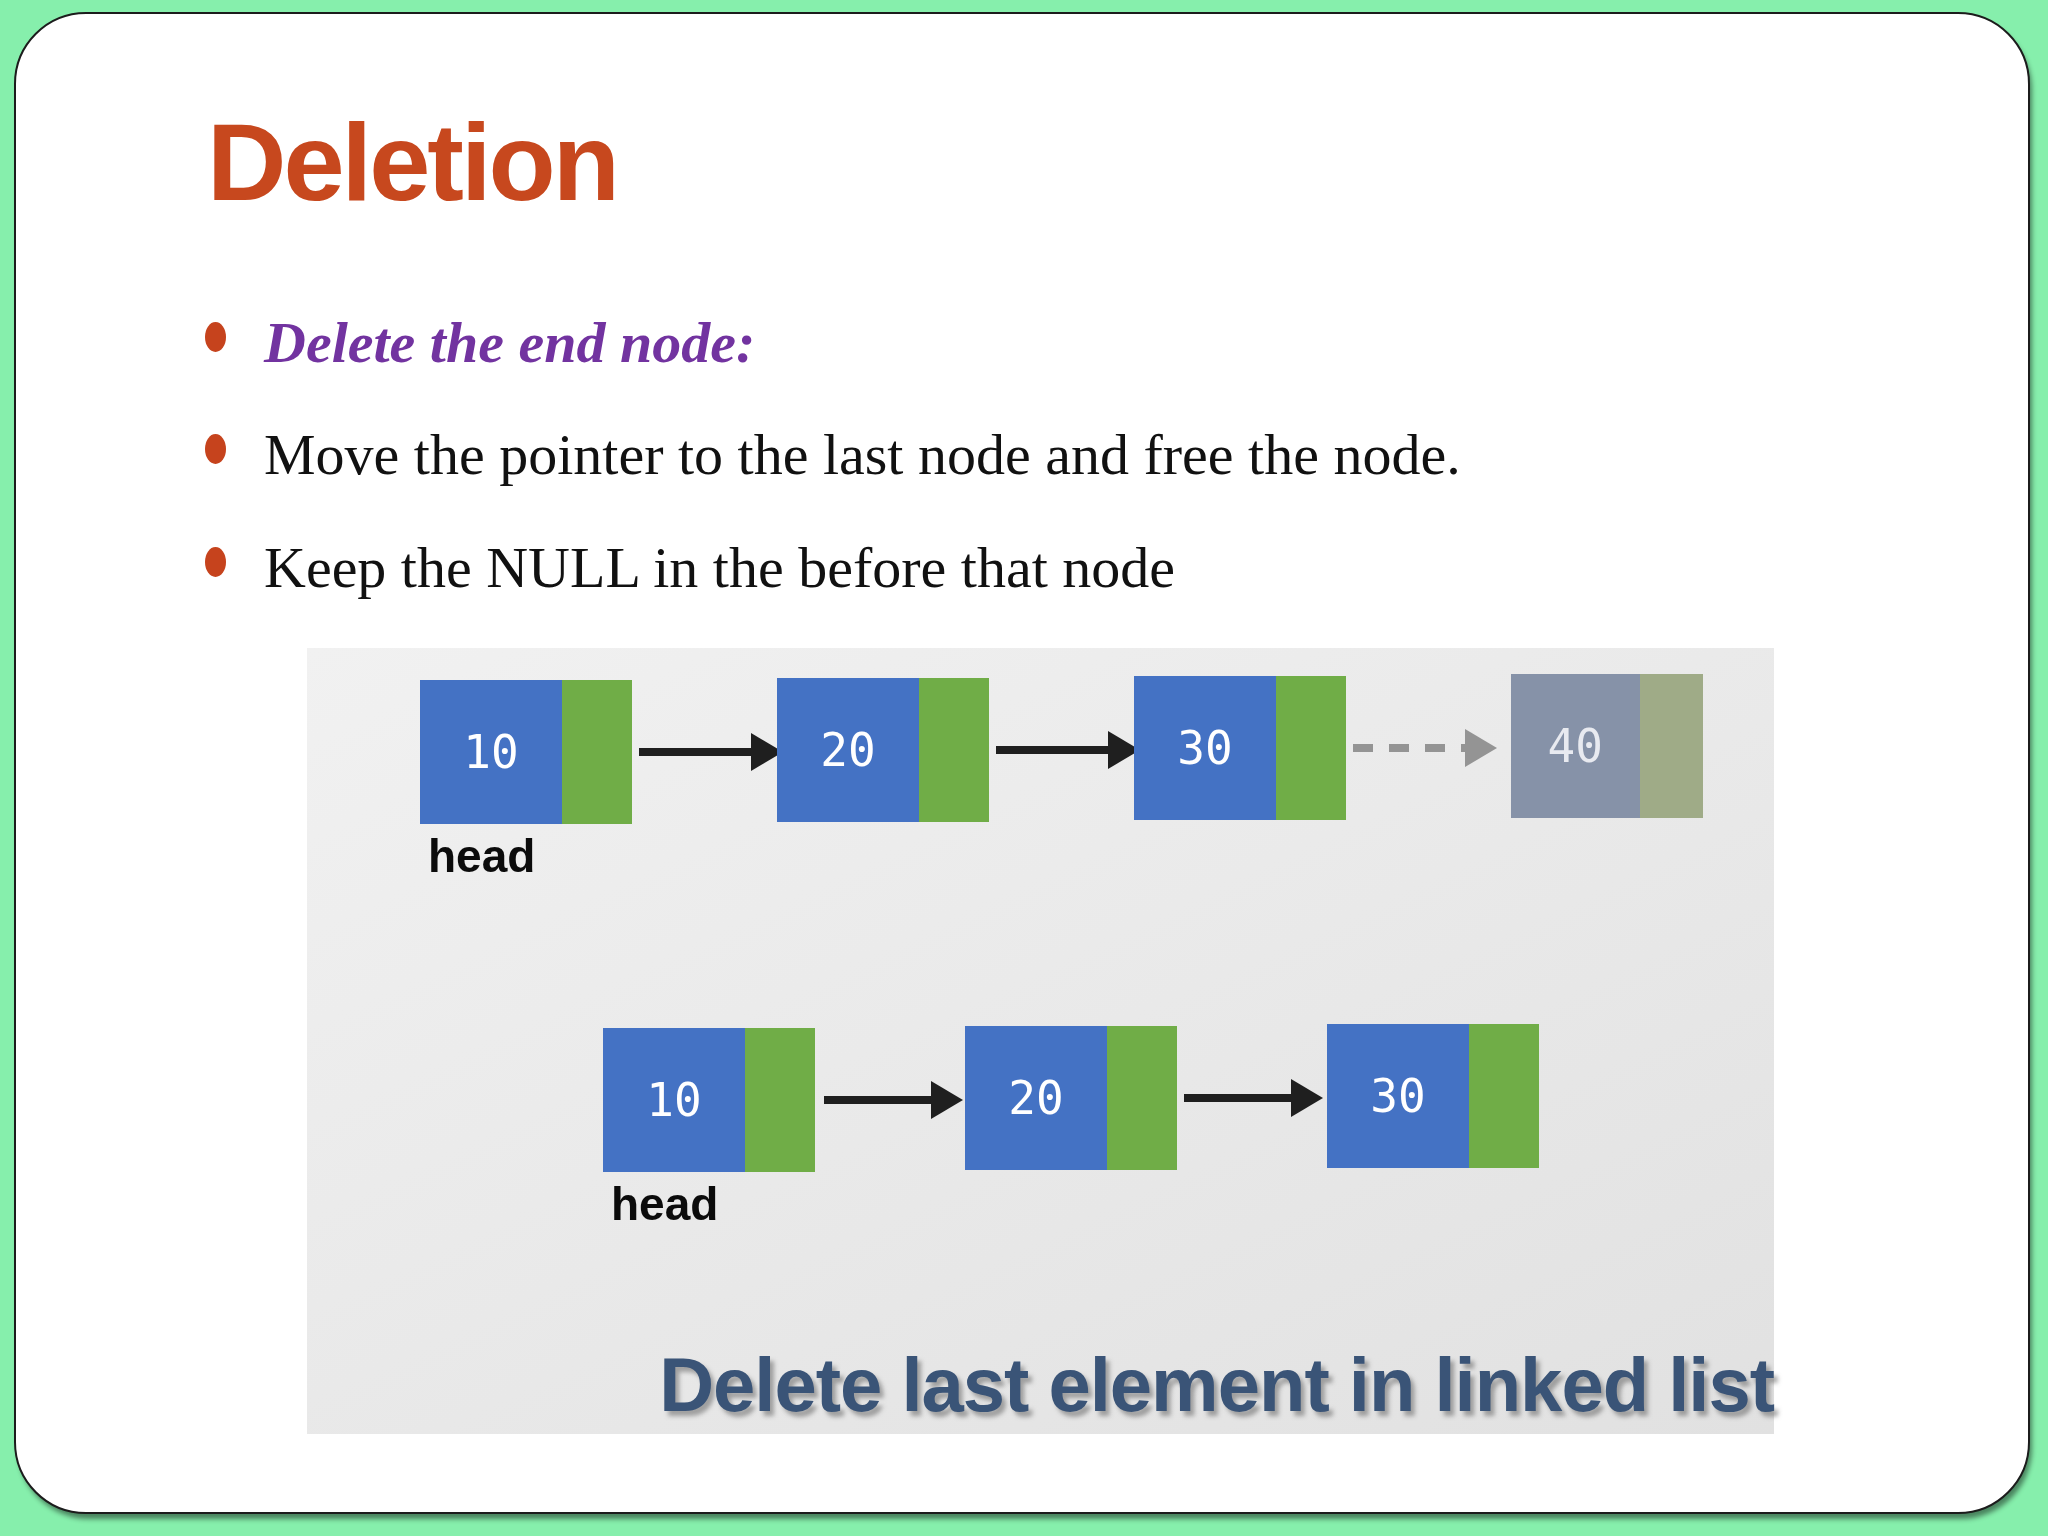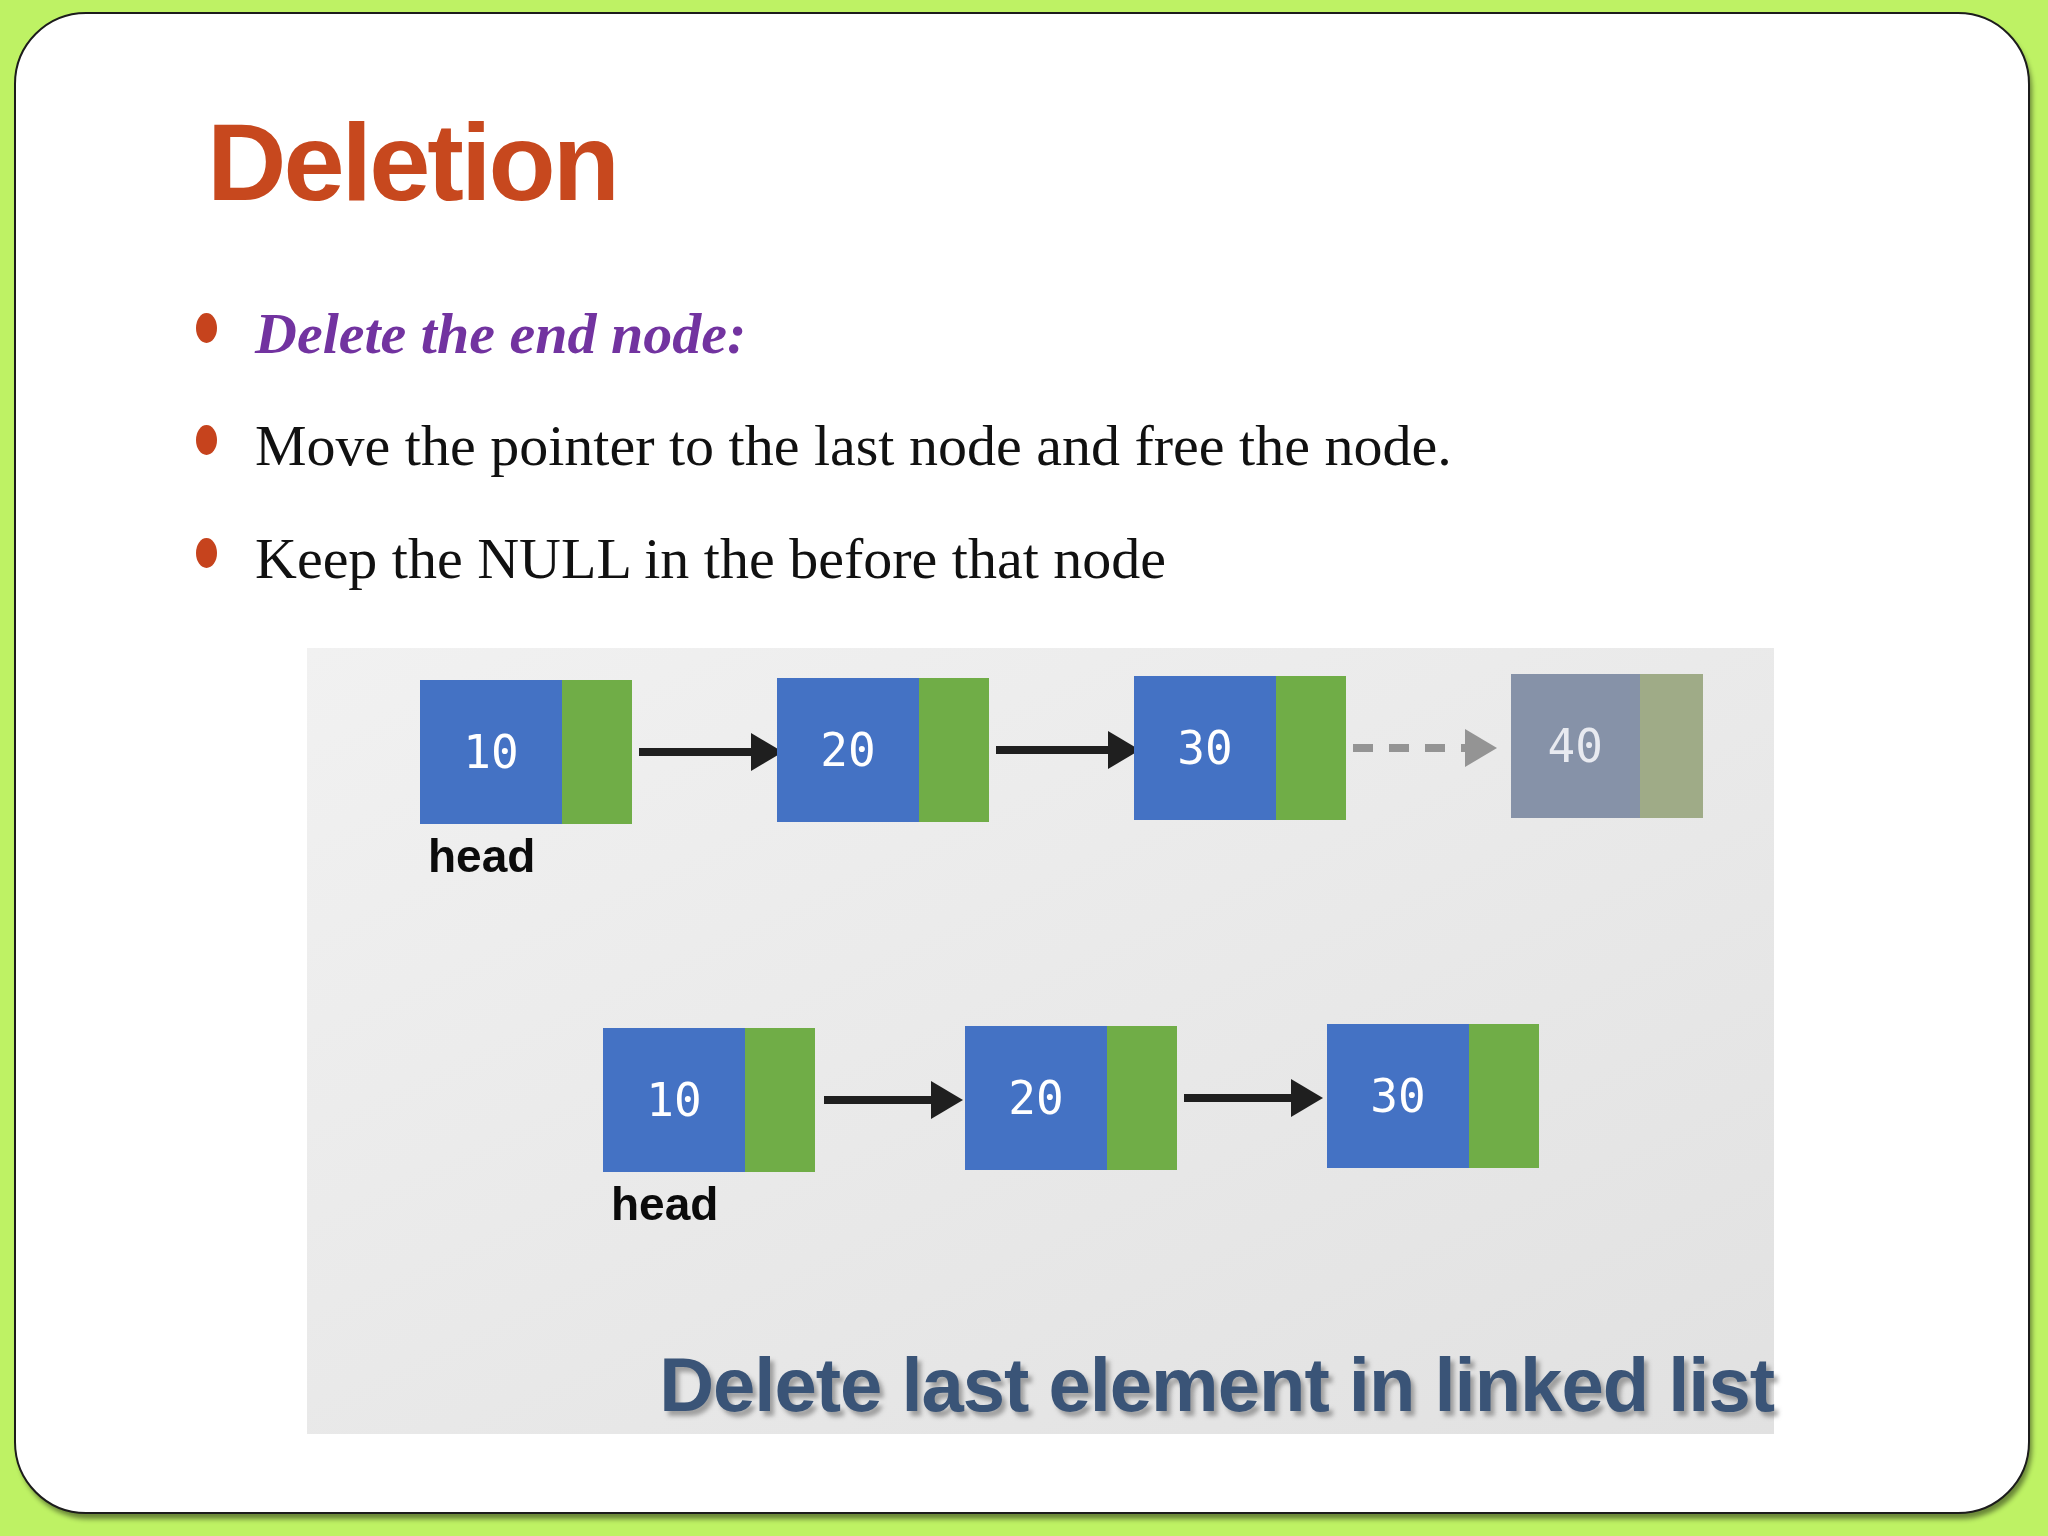--- a/index.html
+++ b/index.html
@@ -1,31 +1,31 @@
 <!DOCTYPE html>
 <html><head>
 <meta charset="utf-8">
 <style>
   html,body{margin:0;padding:0;background:#ffffff;}
   #screen{
-    position:relative;width:2048px;height:1536px;background:#bef264;
+    position:relative;width:2048px;height:1536px;background:#86efac;
     overflow:hidden;font-family:"Liberation Sans",sans-serif;
   }
   .frame{
     position:absolute;left:14px;top:12px;right:18px;bottom:22px;
     border:2px solid #1c1c1c;border-radius:72px;background:#ffffff;
     box-shadow:3px 6px 5px -1px rgba(0,0,0,0.45);
   }
   .title{
     position:absolute;left:207px;top:98px;margin:0;
     font-family:"Liberation Sans",sans-serif;font-weight:bold;
     font-size:110px;letter-spacing:-3px;color:#C7481E;
   }
   .bullets{
-    position:absolute;left:192px;top:296px;width:1650px;margin:4px;padding:0;
+    position:absolute;left:192px;top:296px;width:1650px;margin:13px;padding:0;
     list-style:none;font-family:"Liberation Serif",serif;font-size:58px;color:#111111;
   }
   .bullets li{display:flex;align-items:flex-start;margin-bottom:44px;line-height:1.18;}
   .dot{
     flex:0 0 auto;width:21px;height:30px;border-radius:50%;
     background:#C6431D;margin:13px 38px 0 0;
   }
   .b-emph{font-style:italic;font-weight:bold;color:#7233A0;}
   .diagram{
     position:absolute;left:307px;top:648px;width:1467px;height:786px;

